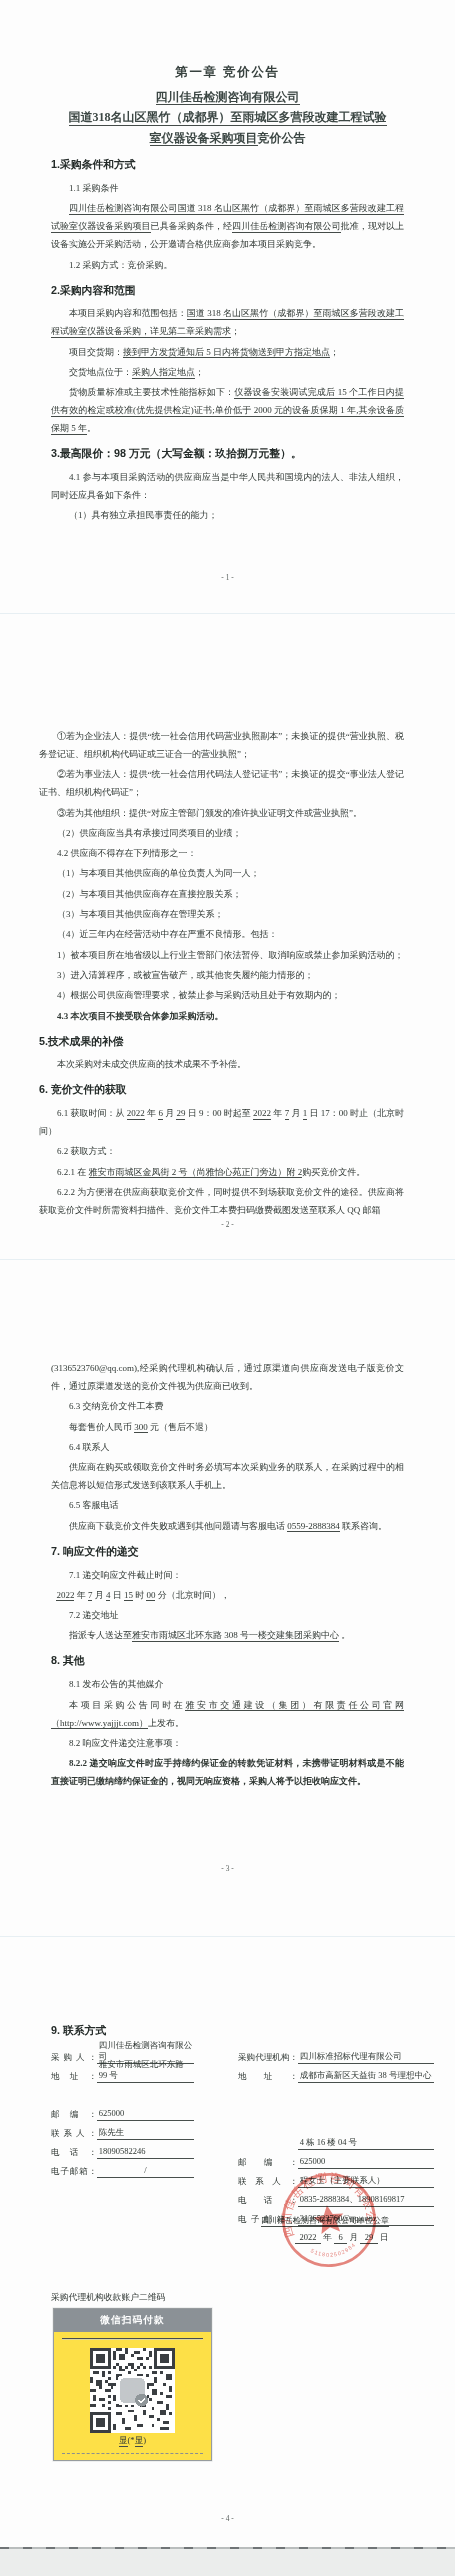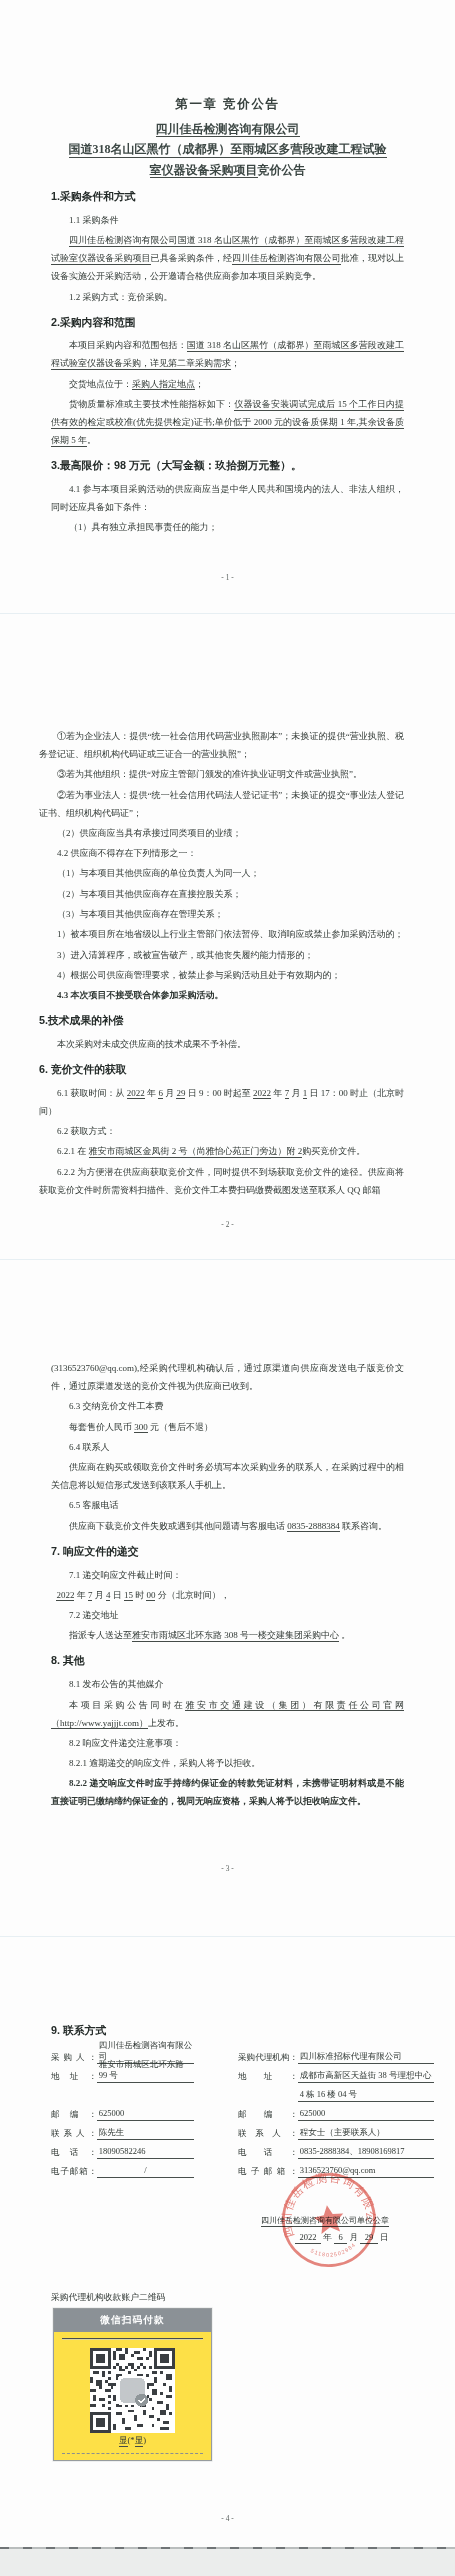--- a/index.html
+++ b/index.html
@@ -1,20 +1,20 @@
 <!DOCTYPE html>
 <html style="font-size:9px"><head>
 <meta charset="utf-8">
 <title>Scanned Bidding Announcement</title>
 <style>
   html,body{margin:0;padding:0;background:#fff;}
   #sheet{position:relative;width:455px;height:2576px;background:#fdfdfd;overflow:hidden;
          font-family:"Liberation Serif",serif;color:#2f3733;}
   .page{position:absolute;left:0;width:455px;box-sizing:border-box;padding:0 51px;}
-  #p1{top:0;height:613px;padding-top:96px;}
+  #p1{top:0;height:613px;padding-top:64px;}
   #p2{top:613px;height:646px;padding-top:114px;padding-left:39px;}
   #p3{top:1259px;height:676px;padding-top:100px;}
   #p4{top:1936px;height:611px;padding:3px;}
   .page-sep{position:absolute;left:0;width:455px;height:1.1px;background:#e7eff3;}
   
   .chapter{font-family:"Liberation Sans",sans-serif;font-weight:bold;font-size:12.5px;
            color:#37413e;text-align:center;letter-spacing:1.7px;line-height:17px;margin-bottom:5.7px;}
   .doc-title{font-size:12px;font-weight:600;color:#3c4744;text-align:center;line-height:20.5px;}
   .h-sec{font-family:"Liberation Sans",sans-serif;font-weight:bold;font-size:10.8px;
          color:#242b29;line-height:15px;margin:9px 0 6.8px;}
@@ -31,21 +31,21 @@
   .contact-grid{position:absolute;left:51px;top:109px;width:382px;font-size:8.5px;}
   .col-l{position:absolute;left:0;top:0;width:143px;}
   .col-r{position:absolute;left:187px;top:0;width:196px;}
   .crow{display:flex;height:19px;align-items:flex-end;}
   .crow.spacer{visibility:hidden;}
   .clabel{display:inline-block;white-space:nowrap;text-align-last:justify;flex:none;}
   .col-l .clabel{width:46px;}
   .col-r .clabel{width:60px;}
   .cvalue{flex:1;border-bottom:0.6px solid #484f4c;padding:0 1.7px 1.1px;line-height:10.8px;}
   .cvalue.center{text-align:center;}
-  .crow2{display:flex;height:19px;align-items:flex-end;margin-left:60px;}
+  .crow2{display:flex;height:19px;align-items:flex-end;margin-left:60px;margin-top:48px;}
   .crow2 .cvalue{flex:1;}
   
   .stamp-caption{position:absolute;left:261px;top:279px;font-size:8px;color:#2c3330;}
   .stamp-date{position:absolute;left:295px;top:296px;font-size:8.5px;color:#2c3330;}
   .stamp-date .u{padding:0 4.6px 0.6px;}
   .stamp{position:absolute;left:278px;top:233px;width:102px;height:102px;
          mix-blend-mode:multiply;transform:rotate(-8deg);opacity:.85;}
   
   .qr-note{position:absolute;left:51px;top:356px;font-size:8.8px;}
   .qr-card{position:absolute;left:53px;top:372px;width:157px;background:#fde047;
@@ -71,39 +71,41 @@
     <div class="chapter">第一章 竞价公告</div>
     <div class="doc-title"><span class="u">四川佳岳检测咨询有限公司</span></div>
     <div class="doc-title"><span class="u">国道318名山区黑竹（成都界）至雨城区多营段改建工程试验</span></div>
     <div class="doc-title"><span class="u">室仪器设备采购项目</span><span>竞价公告</span></div>
     <div class="h-sec">1.采购条件和方式</div>
     <div class="para ti2">1.1 采购条件</div>
     <div class="para ti2"><span class="u">四川佳岳检测咨询有限公司国道 318 名山区黑竹（成都界）至雨城区多营段改建工程试验室仪器设备采购项目</span><span>已具备采购条件，经</span><span class="u">四川佳岳检测咨询有限公司</span><span>批准，现对以上设备实施公开采购活动，公开邀请合格供应商参加本项目采购竞争。</span></div>
     <div class="para ti2">1.2 采购方式：竞价采购。</div>
     <div class="h-sec">2.采购内容和范围</div>
     <div class="para ti2"><span>本项目采购内容和范围包括：</span><span class="u">国道 318 名山区黑竹（成都界）至雨城区多营段改建工程试验室仪器设备采购，详见第二章采购需求</span><span>；</span></div>
+    <div class="para ti2"><span>项目交货期：</span><span class="u">接到甲方发货通知后 5 日内将货物送到甲方指定地点</span><span>；</span></div>
     <div class="para ti2"><span>交货地点位于：</span><span class="u">采购人指定地点</span><span>；</span></div>
     <div class="para ti2"><span>货物质量标准或主要技术性能指标如下：</span><span class="u">仪器设备安装调试完成后 15 个工作日内提供有效的检定或校准(优先提供检定)证书;单价低于 2000 元的设备质保期 1 年,其余设备质保期 5 年</span><span>。</span></div>
     <div class="h-sec">3.最高限价：98 万元（大写金额：玖拾捌万元整）。</div>
     <div class="para ti2">4.1 参与本项目采购活动的供应商应当是中华人民共和国境内的法人、非法人组织，同时还应具备如下条件：</div>
     <div class="para ti2">（1）具有独立承担民事责任的能力；</div>
     <div class="page-num" style="top:573px;">- 1 -</div>
   </section>
 
   <div class="page-sep" style="top:613px;"></div>
 
   <section class="page" id="p2">
     <div class="para ti2">①若为企业法人：提供“统一社会信用代码营业执照副本”；未换证的提供“营业执照、税务登记证、组织机构代码证或三证合一的营业执照”；</div>
+    <div class="para ti2">②若为事业法人：提供“统一社会信用代码法人登记证书”；未换证的提交“事业法人登记证书、组织机构代码证”；</div>
     <div class="para ti2">③若为其他组织：提供“对应主管部门颁发的准许执业证明文件或营业执照”。</div>
-    <div class="para ti2">②若为事业法人：提供“统一社会信用代码法人登记证书”；未换证的提交“事业法人登记证书、组织机构代码证”；</div>
     <div class="para ti2">（2）供应商应当具有承接过同类项目的业绩；</div>
     <div class="para ti2">4.2 供应商不得存在下列情形之一：</div>
     <div class="para ti2">（1）与本项目其他供应商的单位负责人为同一人；</div>
     <div class="para ti2">（2）与本项目其他供应商存在直接控股关系；</div>
     <div class="para ti2">（3）与本项目其他供应商存在管理关系；</div>
+    <div class="para ti2">（4）近三年内在经营活动中存在严重不良情形。包括：</div>
     <div class="para ti2">1）被本项目所在地省级以上行业主管部门依法暂停、取消响应或禁止参加采购活动的；</div>
     <div class="para ti2">3）进入清算程序，或被宣告破产，或其他丧失履约能力情形的；</div>
     <div class="para ti2">4）根据公司供应商管理要求，被禁止参与采购活动且处于有效期内的；</div>
     <div class="para ti2 w600">4.3 本次项目不接受联合体参加采购活动。</div>
     <div class="h-sec">5.技术成果的补偿</div>
     <div class="para ti2">本次采购对未成交供应商的技术成果不予补偿。</div>
     <div class="h-sec">6. 竞价文件的获取</div>
     <div class="para ti2"><span>6.1 获取时间：从 </span><span class="u">2022</span><span> 年 </span><span class="u">6</span><span> 月 </span><span class="u">29</span><span> 日 9：00 时起至 </span><span class="u">2022</span><span> 年 </span><span class="u">7</span><span> 月 </span><span class="u">1</span><span> 日 17：00 时止（北京时间）</span></div>
     <div class="para ti2">6.2 获取方式：</div>
     <div class="para ti2"><span>6.2.1 在 </span><span class="u">雅安市雨城区金凤街 2 号（尚雅怡心苑正门旁边）附 2</span><span>购买竞价文件。</span></div>
@@ -113,31 +115,30 @@
 
   <div class="page-sep" style="top:1259px;"></div>
 
   <section class="page" id="p3">
     <div class="para noind">(3136523760@qq.com),经采购代理机构确认后，通过原渠道向供应商发送电子版竞价文件，通过原渠道发送的竞价文件视为供应商已收到。</div>
     <div class="para ti2">6.3 交纳竞价文件工本费</div>
     <div class="para ti2"><span>每套售价人民币 </span><span class="u">300</span><span> 元（售后不退）</span></div>
     <div class="para ti2">6.4 联系人</div>
     <div class="para ti2">供应商在购买或领取竞价文件时务必填写本次采购业务的联系人，在采购过程中的相关信息将以短信形式发送到该联系人手机上。</div>
     <div class="para ti2">6.5 客服电话</div>
-    <div class="para ti2"><span>供应商下载竞价文件失败或遇到其他问题请与客服电话 </span><span class="u">0835-2888384</span><span> 联系咨询。</span></div>
+    <div class="para ti2"><span>供应商下载竞价文件失败或遇到其他问题请与客服电话 </span><span class="u">0559-2888384</span><span> 联系咨询。</span></div>
     <div class="h-sec">7. 响应文件的递交</div>
     <div class="para ti2">7.1 递交响应文件截止时间：</div>
     <div class="para ti05"><span class="u">2022</span><span> 年 </span><span class="u">7</span><span> 月 </span><span class="u">4</span><span> 日 </span><span class="u">15</span><span> 时 </span><span class="u">00</span><span> 分（北京时间），</span></div>
     <div class="para ti2">7.2 递交地址</div>
     <div class="para ti2"><span>指派专人送达至</span><span class="u">雅安市雨城区北环东路 308 号一楼交建集团采购中心</span><span> 。</span></div>
     <div class="h-sec">8. 其他</div>
     <div class="para ti2">8.1 发布公告的其他媒介</div>
     <div class="para ti2"><span>本项目采购公告同时在</span><span class="u">雅安市交通建设（集团）有限责任公司官网（http://www.yajjjt.com）</span><span>上发布。</span></div>
     <div class="para ti2">8.2 响应文件递交注意事项：</div>
-    <div class="para ti2">8.2.1 逾期递交的响应文件，采购人将予以拒收。</div>
     <div class="para ti2 bold">8.2.2 递交响应文件时应手持缔约保证金的转款凭证材料，未携带证明材料或是不能直接证明已缴纳缔约保证金的，视同无响应资格，采购人将予以拒收响应文件。</div>
     <div class="page-num" style="top:605px;">- 3 -</div>
   </section>
 
   <div class="page-sep" style="top:1936px;"></div>
 
   <section class="page" id="p4">
     <div class="h-sec abs" style="left:51px;top:78px;">9. 联系方式</div>
 
     <div class="contact-grid">

